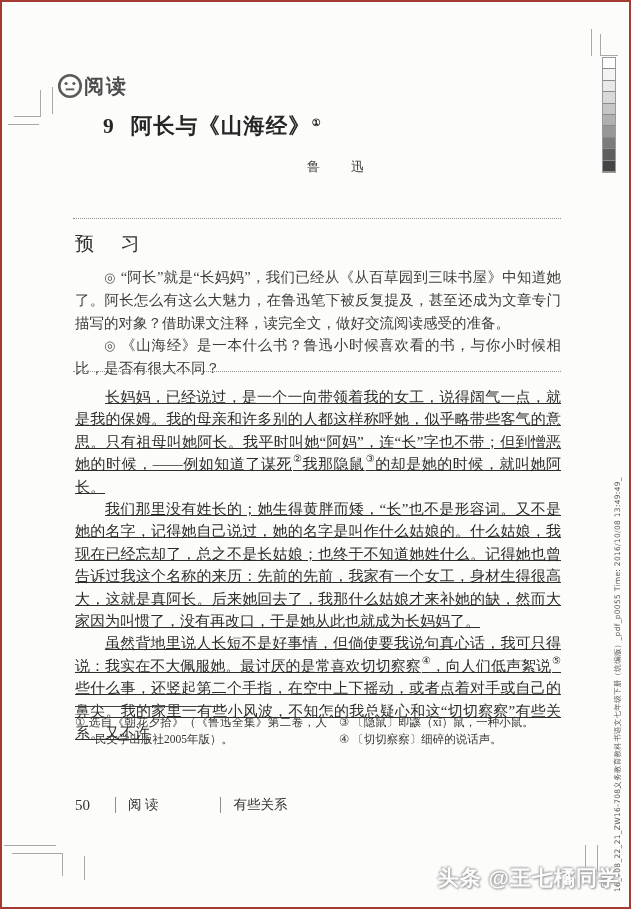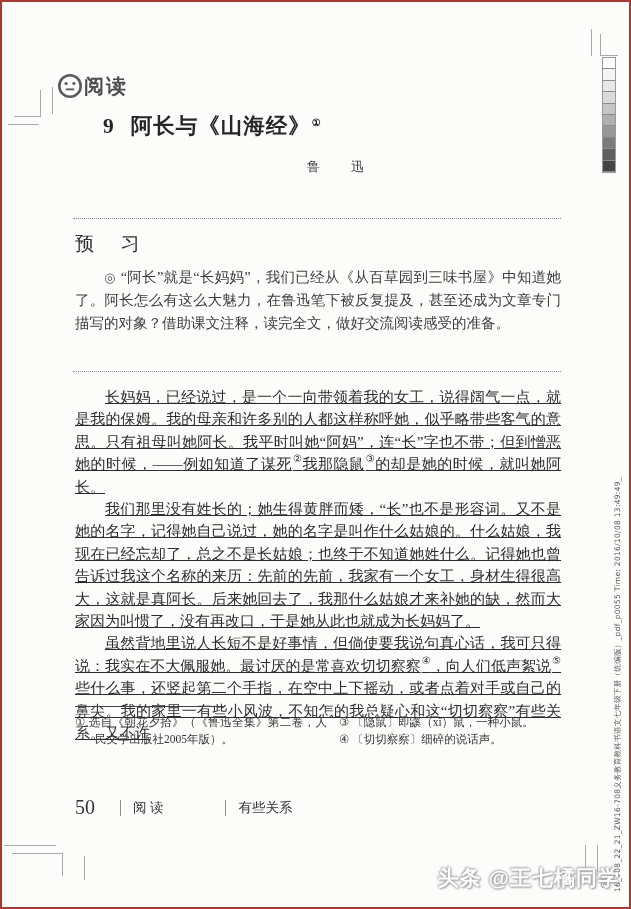--- a/index.html
+++ b/index.html
@@ -55,21 +55,21 @@
   
   .fn-sep{position:absolute;left:75px;top:706px;width:150px;height:0;border-top:1.5px solid #3f3f3f;}
   .footnotes{position:absolute;left:75px;top:714px;width:486px;display:flex;}
   .fn-col{width:252px;}
   .fn-col.right{width:222px;margin-left:12px;font-family:Liberation Serif, serif;}
   .fn{font-size:11.5px;line-height:16.8px;color:#343434;padding-left:20px;text-indent:-20px;text-align:justify;margin:0;}
   .fn-ref{margin-right:3px;}
 
   
   .footer{position:absolute;left:75px;top:796px;width:486px;display:flex;align-items:center;font-size:13.5px;color:#333;}
-  .footer .pageno{font-size:20px;margin-right:13px;}
+  .footer .pageno{font-size:15px;margin-right:13px;}
   .vbar{width:1px;height:16px;background:#8f8f8f;margin:0 12px;}
   .vbar.second{margin-left:62px;}
 
   
   .vtext{
     position:absolute;top:420px;right:18px;width:472px;height:13px;
     transform:rotate(-90deg);transform-origin:top right;
     font-family:"DejaVu Sans","Liberation Sans",sans-serif;
     font-size:7.5px;color:#555;letter-spacing:0.3px;white-space:nowrap;z-index:6;
   }
@@ -131,20 +131,21 @@
   </div>
 
   <div class="author">鲁　迅</div>
 
   <div class="dotted top"></div>
 
   <div class="preview">
     <div class="pv-head">预 习</div>
     <div id="preview-list">
         <p class="pv-item"><span class="pv-bullet">◎</span>“阿长”就是“长妈妈”，我们已经从《从百草园到三味书屋》中知道她了。阿长怎么有这么大魅力，在鲁迅笔下被反复提及，甚至还成为文章专门描写的对象？借助课文注释，读完全文，做好交流阅读感受的准备。</p>
+        <p class="pv-item"><span class="pv-bullet">◎</span>《山海经》是一本什么书？鲁迅小时候喜欢看的书，与你小时候相比，是否有很大不同？</p>
       </div>
   </div>
 
   <div class="dotted bottom"></div>
 
   <div class="bodytext" id="body-paragraphs">
       <p class="body-para">长妈妈，已经说过，是一个一向带领着我的女工，说得阔气一点，就是我的保姆。我的母亲和许多别的人都这样称呼她，似乎略带些客气的意思。只有祖母叫她阿长。我平时叫她“阿妈”，连“长”字也不带；但到憎恶她的时候，——例如知道了谋死<sup class="note-ref">②</sup>我那隐鼠<sup class="note-ref">③</sup>的却是她的时候，就叫她阿长。</p>
       <p class="body-para">我们那里没有姓长的；她生得黄胖而矮，“长”也不是形容词。又不是她的名字，记得她自己说过，她的名字是叫作什么姑娘的。什么姑娘，我现在已经忘却了，总之不是长姑娘；也终于不知道她姓什么。记得她也曾告诉过我这个名称的来历：先前的先前，我家有一个女工，身材生得很高大，这就是真阿长。后来她回去了，我那什么姑娘才来补她的缺，然而大家因为叫惯了，没有再改口，于是她从此也就成为长妈妈了。</p>
       <p class="body-para">虽然背地里说人长短不是好事情，但倘使要我说句真心话，我可只得说：我实在不大佩服她。最讨厌的是常喜欢切切察察<sup class="note-ref">④</sup>，向人们低声絮说<sup class="note-ref">⑤</sup>些什么事，还竖起第二个手指，在空中上下摇动，或者点着对手或自己的鼻尖。我的家里一有些小风波，不知怎的我总疑心和这“切切察察”有些关系。又不许</p>
     </div>

